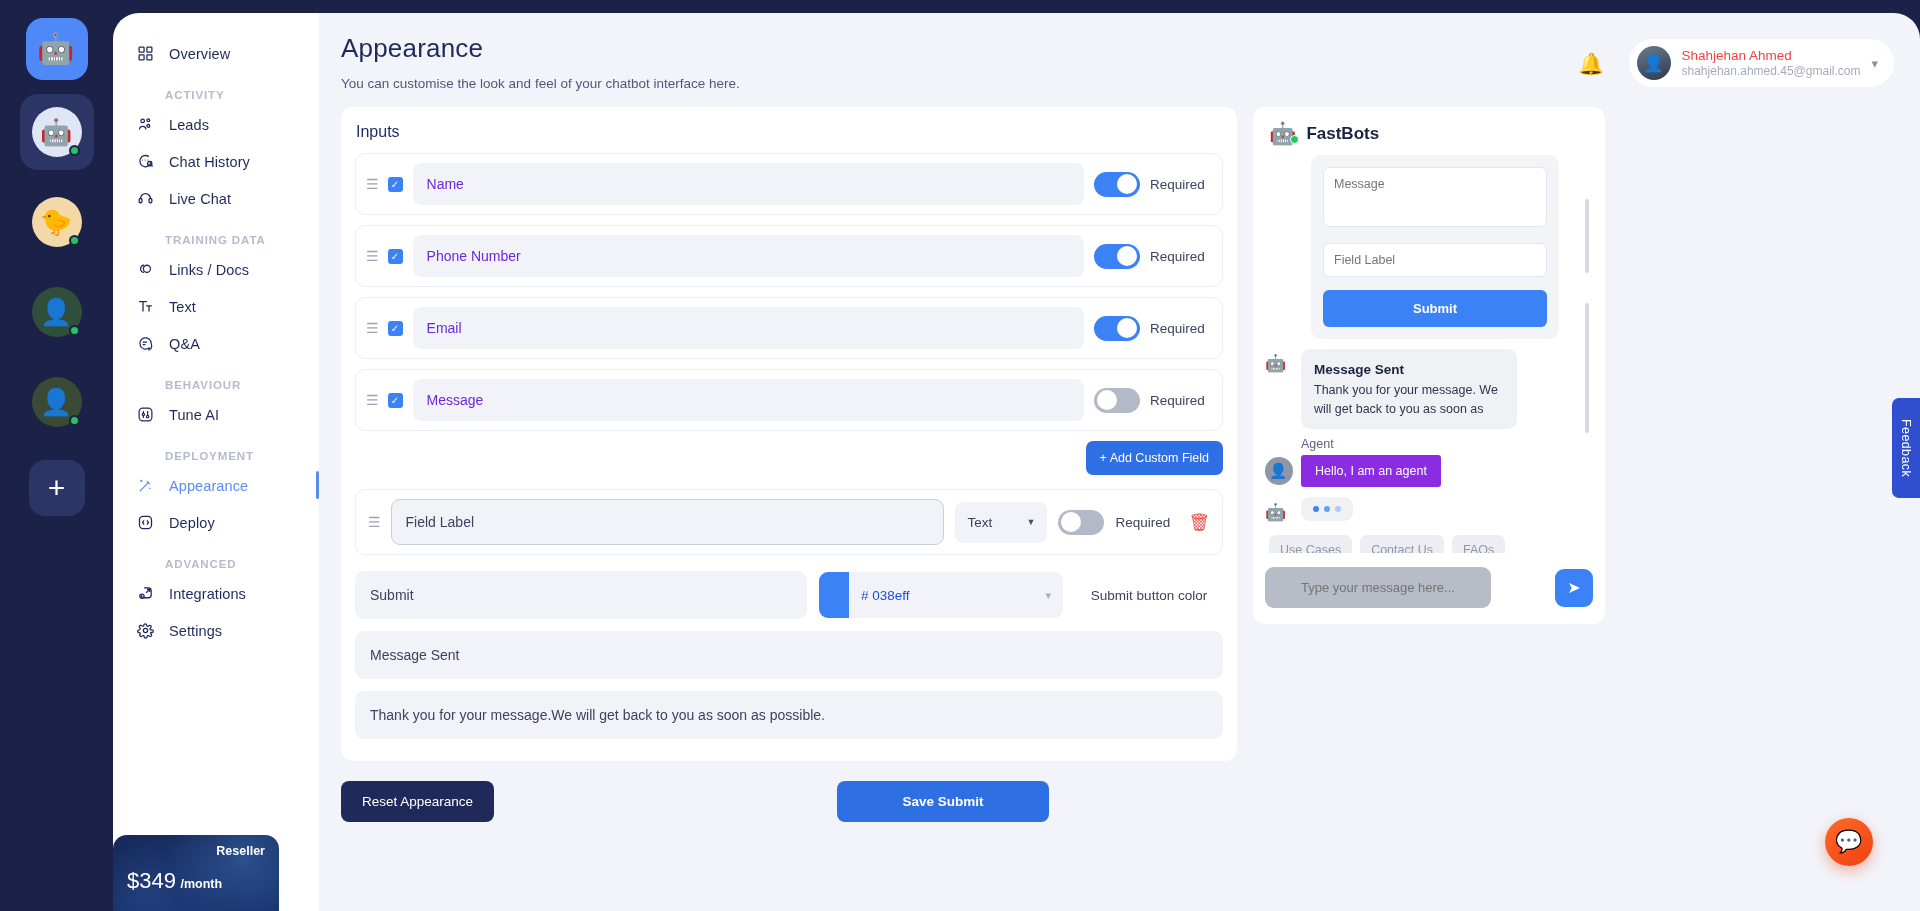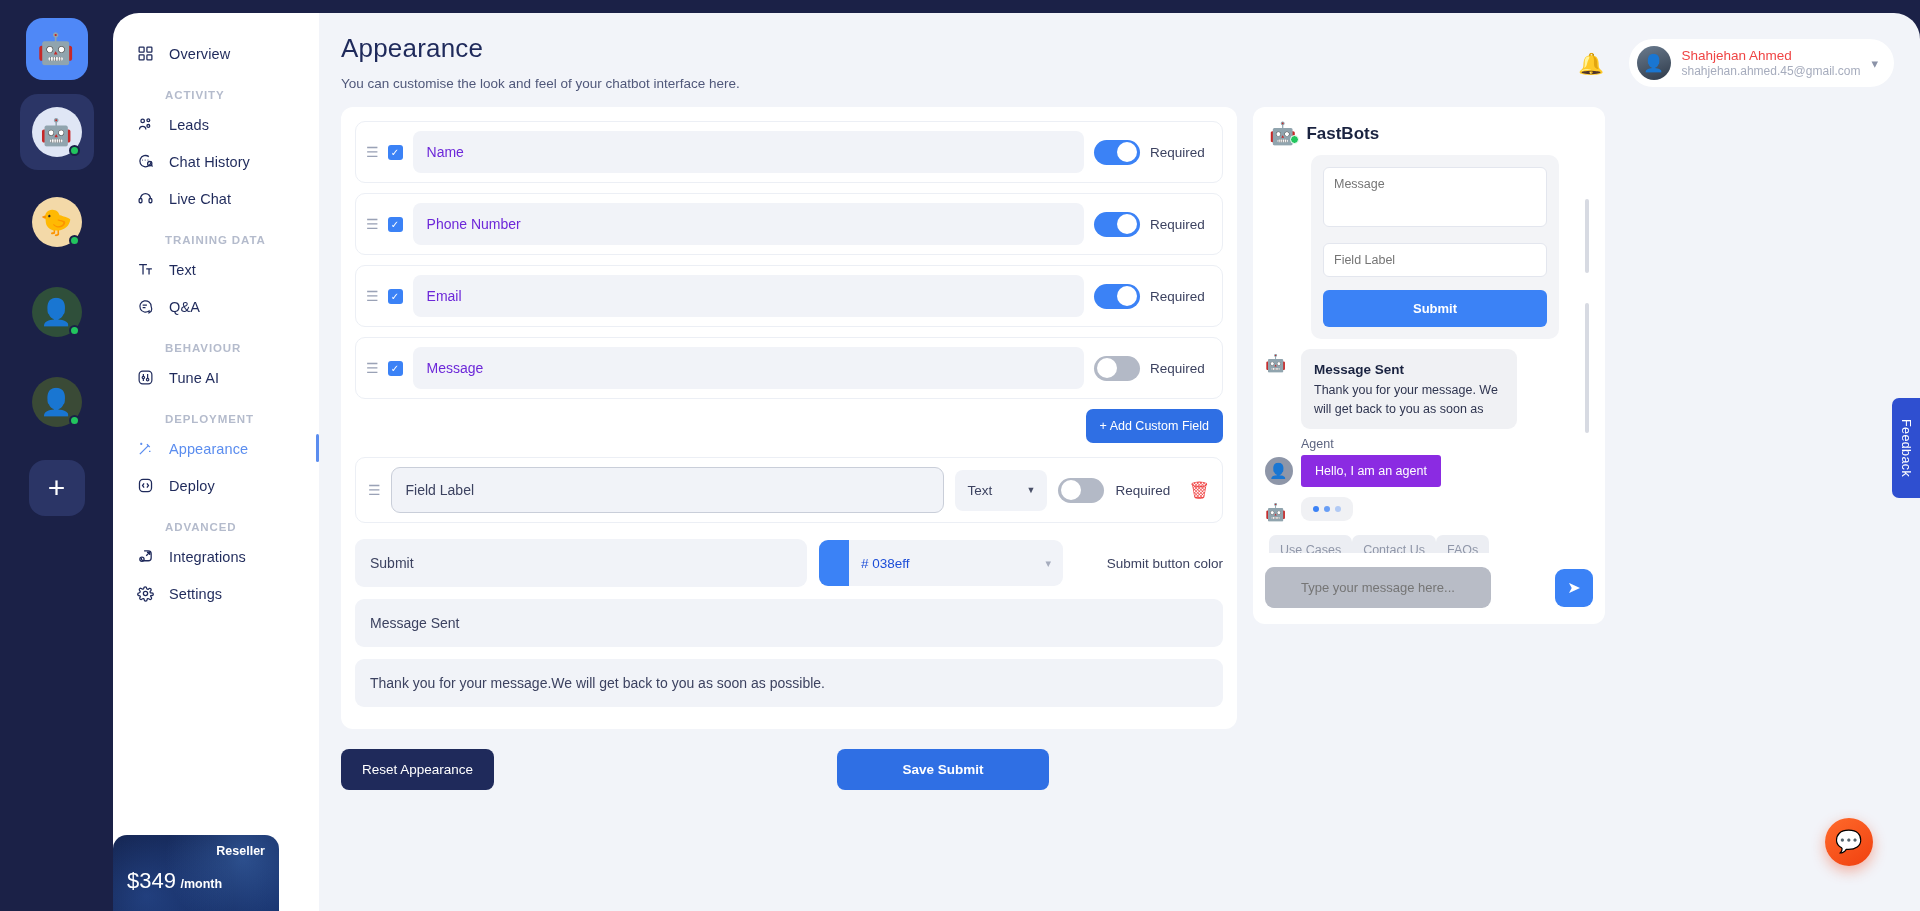--- a/index.html
+++ b/index.html
@@ -182,21 +182,21 @@
   }
   .colorrow { display: flex; align-items: center; gap: 12px; margin-bottom: 12px; }
   .colorrow .left { flex: 1; }
   .swatch-wrap {
     display: flex; align-items: center; background: #f1f3f8;
     border-radius: 9px; width: 244px; overflow: hidden;
   }
   .swatch { width: 30px; height: 46px; flex: none; }
   .hex { flex: 1; font-size: 13.5px; color: #1d4ed8; padding-left: 12px; }
   .colorrow .caret2 { color: #a6acbd; font-size: 11px; padding-right: 12px; }
-  .colorlabel { font-size: 13.5px; color: #3c4260; width: 148px; text-align: right; }
+  .colorlabel { font-size: 13.5px; color: #3c4260; width: 148px; text-align: center; }
 
   
   .preview {
     width: 352px; background: #fff; border-radius: 12px;
     padding: 14px 12px 16px 12px; position: relative;
   }
   .pv-head { display: flex; align-items: center; gap: 10px; padding: 2px 0 10px 4px; }
   .pv-bot { position: relative; font-size: 22px; line-height: 1; }
   .pv-bot .g {
     position:absolute; right:-3px; bottom:1px; width:9px;height:9px;
@@ -240,21 +240,21 @@
     background: #8b2be2; color: #fff; border-radius: 3px;
     padding: 9px 14px; font-size: 12.5px;
   }
   .pv-typing-row { display: flex; align-items: center; gap: 8px; margin-top: 10px; }
   .pv-typing {
     background: #f0f1f4; border-radius: 9px; padding: 9px 12px;
     display: flex; gap: 5px; align-items: center;
   }
   .pv-typing i { width: 6px; height: 6px; border-radius: 50%; background: #3b82f6; display:block; }
   .pv-typing i:nth-child(2){ opacity:.75 } .pv-typing i:nth-child(3){ opacity:.35 }
-  .pv-chips { display: flex; margin-top: 14px; padding-left: 4px; }
+  .pv-chips { display: flex; gap: 8px; margin-top: 14px; padding-left: 4px; }
   .chip {
     background: #eceef3; color: #8f96a8; border-radius: 7px;
     padding: 8px 11px; font-size: 12.5px; cursor: pointer;
   }
   .pv-inputbar { display: flex; gap: 10px; align-items: center; margin-top: 14px; }
   .pv-type {
     flex: 1; background: #b8bcc6; border: none; border-radius: 9px;
     padding: 13px 14px 13px 36px; font-size: 13px; color: #f0f1f4;
     font-family: "Liberation Sans", sans-serif; position: relative;
   }
@@ -369,20 +369,29 @@
             <path d="M5 12a7 7 0 0 1 14 0"></path>
             <rect x="3" y="12" width="4" height="6" rx="1.8"></rect>
             <rect x="17" y="12" width="4" height="6" rx="1.8"></rect>
           </svg>
         </span>
       <span>Live Chat</span>
     </div>
 
     <div class="nav-group">TRAINING DATA</div>
 
+    <div class="nav-item">
+      <span class="ic">
+          <svg width="17" height="17" viewBox="0 0 24 24" fill="none" stroke="currentColor" stroke-width="1.8">
+            <path d="M14 6a5 5 0 0 0-5 5 5 5 0 0 0 5 5 5 5 0 0 0 0-10z"></path>
+            <path d="M10 6a5 5 0 0 0 0 10"></path>
+          </svg>
+        </span>
+      <span>Links / Docs</span>
+    </div>
 
     <div class="nav-item">
       <span class="ic">
           <svg width="17" height="17" viewBox="0 0 24 24" fill="none" stroke="currentColor" stroke-width="1.8">
             <path d="M3 5h11M8.5 5v14"></path>
             <path d="M13 11h8M17 11v8"></path>
           </svg>
         </span>
       <span>Text</span>
     </div>
@@ -483,20 +492,21 @@
           </div>
           <div class="chev">▾</div>
         </div>
       </div>
     </div>
 
     <div class="layout">
 
       <div>
         <div class="card">
+          <div class="card-title">Inputs</div>
 
           <div class="frow">
             <span class="grip">☰</span>
             <span class="cbx">✓</span>
             <input class="finput" value="Name" style="">
             <span class="toggle on">
                 <span class="knob"></span>
               </span>
             <span class="req">Required</span>
           </div>

